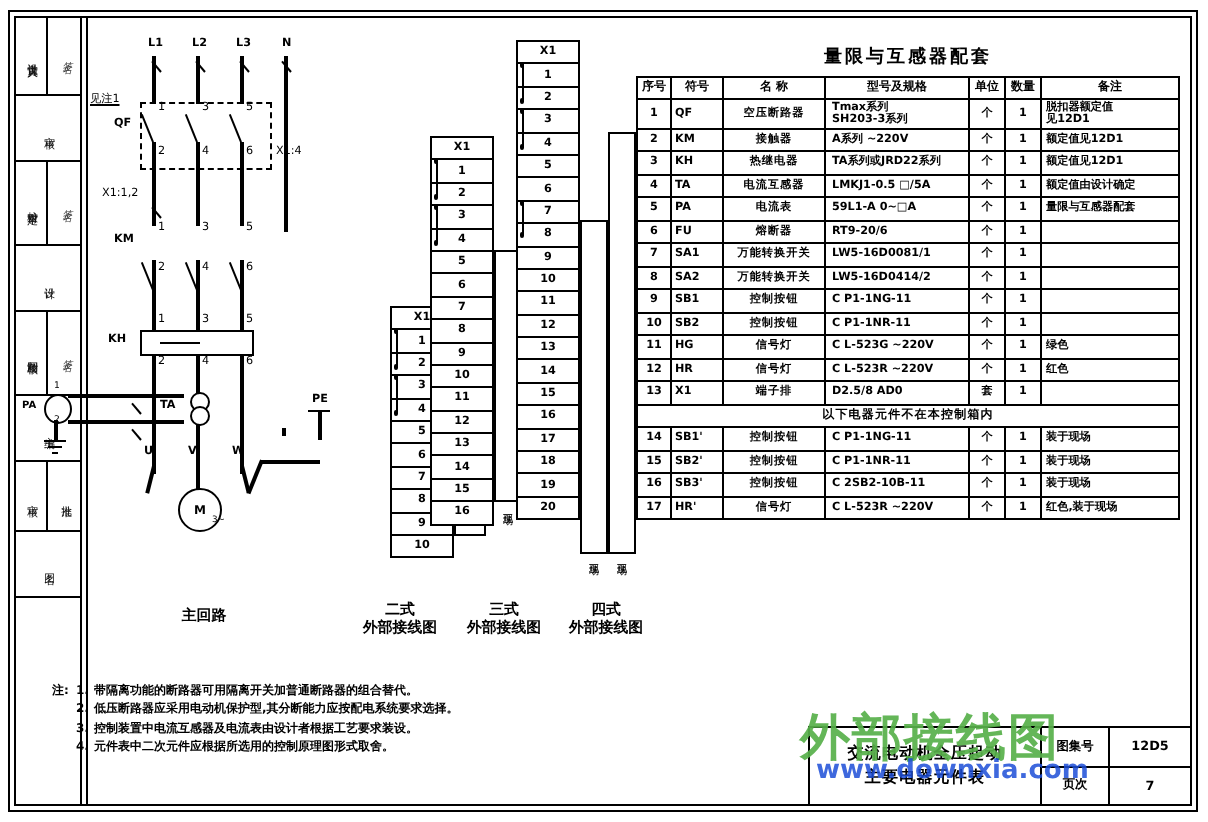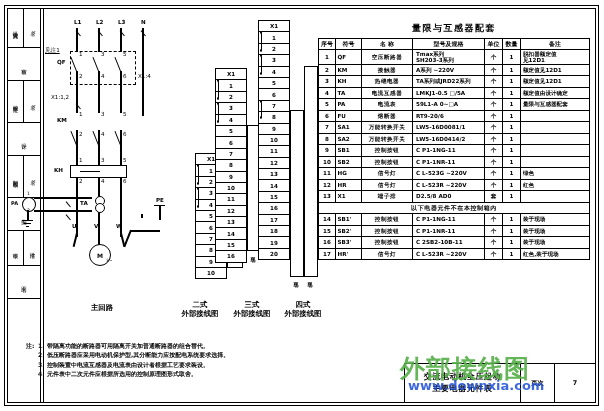--- a/index.html
+++ b/index.html
@@ -541,20 +541,24 @@
     </div>
   </div>
 
   <div id="titleblock">
     <div id="tb-left">
       <div>交流电动机全压起动</div>
       <div>主要电器元件表</div>
     </div>
     <div id="tb-right">
       <div class="tb-r">
+        <div class="tb-k">图集号</div>
+        <div class="tb-v">12D5</div>
+      </div>
+      <div class="tb-r">
         <div class="tb-k">页次</div>
         <div class="tb-v">7</div>
       </div>
     </div>
   </div>
 
   <div id="watermark">
     <div id="wm-main" style="color: rgb(87, 176, 74);">外部接线图</div>
     <div id="wm-sub">www.downxia.com</div>
   </div>

